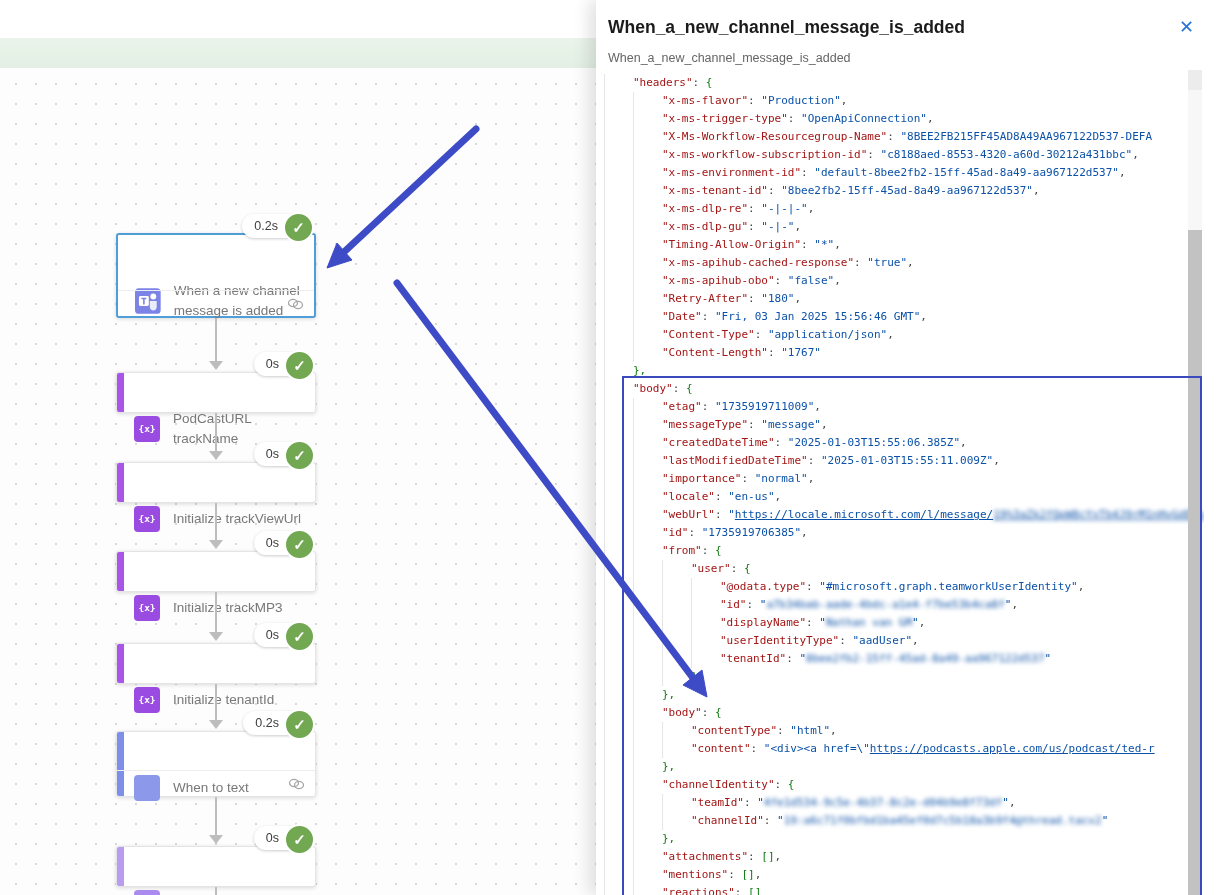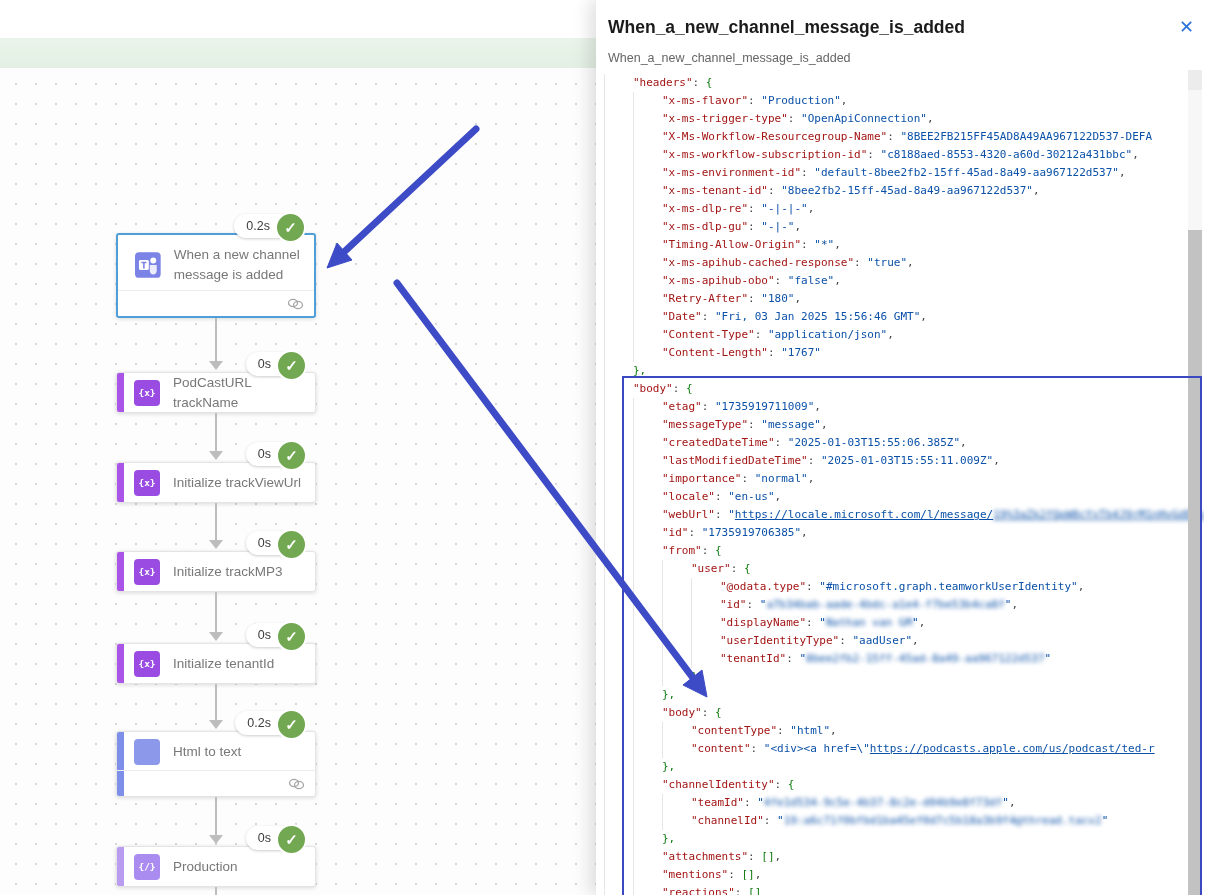--- a/index.html
+++ b/index.html
@@ -16,28 +16,28 @@
   }
   .topbar{position:absolute;top:0;left:0;width:100%;height:38px;background:#fff;}
   .greenband{position:absolute;top:38px;left:0;width:100%;height:30px;
     background:linear-gradient(#eaf4ea,#e3efe4);}
   
   .node{position:absolute;left:116px;width:200px;background:#fff;
     border:1px solid #e4e4e4;border-radius:3px;box-sizing:border-box;
     box-shadow:0 1px 4px rgba(0,0,0,.14);}
   .node.selected{border:2px solid #4f9ed8;}
   .stripe{position:absolute;left:0;top:0;bottom:0;width:7px;border-radius:2px 0 0 2px;}
-  .nrow{display:flex;align-items:center;gap:13px;padding:0 10px 0 17px;}
+  .nrow{display:flex;align-items:center;gap:13px;padding:0 10px 0 17px;margin-top:36px;}
   .nicon{width:26px;height:26px;border-radius:4px;flex:none;display:flex;
     align-items:center;justify-content:center;color:#fff;
     font-family:"DejaVu Sans Mono",monospace;font-size:9.5px;font-weight:bold;}
   .nlabel{font-size:13.5px;color:#787878;line-height:1.45;}
   .nfoot{position:absolute;left:0;right:0;bottom:0;height:26px;border-top:1px solid #ededed;
     display:flex;align-items:center;justify-content:flex-end;padding-right:10px;box-sizing:border-box;}
-  .badge{position:absolute;top:-21px;right:10px;height:30px;}
+  .badge{position:absolute;top:-21px;right:2px;height:30px;}
   .dur{display:inline-block;background:#fff;border-radius:14px;
     padding:5px 34px 5px 12px;font-size:12.5px;color:#3d3d3d;
     box-shadow:0 1px 3px rgba(0,0,0,.2);}
   .chk{position:absolute;right:-2px;top:-2px;width:31px;height:31px;border-radius:50%;
     background:#71a851;border:2px solid #fff;box-sizing:border-box;color:#fff;
     display:flex;align-items:center;justify-content:center;font-size:15px;font-weight:bold;}
   .conn{position:absolute;width:2px;background:#bdbdbd;left:215px;}
   .ahead{position:absolute;left:209px;width:0;height:0;
     border-left:7px solid transparent;border-right:7px solid transparent;
     border-top:9px solid #bdbdbd;}
@@ -132,21 +132,21 @@
         <span class="nlabel">Initialize tenantId</span>
       </div>
       <div class="badge"><span class="dur">0s</span><span class="chk" style="background:#71a851">✓</span></div>
     </div>
     <div class="conn" style="top: 684px; height: 37px;"></div>
     <div class="ahead" style="top: 720px;"></div>
     <div class="node" style="top: 731px; height: 66px;">
       <div class="stripe" style="background:#7d8fe8"></div>
       <div class="nrow" style="height:40px">
         <span class="nicon" style="background:#8c98ea"></span>
-        <span class="nlabel">Html to text</span>
+        <span class="nlabel">When to text</span>
       </div>
       <div class="nfoot">
         <svg class="linkicon" width="17" height="12" viewBox="0 0 17 12">
           <ellipse cx="6" cy="5" rx="4.5" ry="3.6" fill="none" stroke="#8a8a8a" stroke-width="1.3"></ellipse>
           <ellipse cx="11" cy="7" rx="4.5" ry="3.6" fill="none" stroke="#8a8a8a" stroke-width="1.3"></ellipse>
         </svg>
       </div>
       <div class="badge"><span class="dur">0.2s</span><span class="chk" style="background:#71a851">✓</span></div>
     </div>
     <div class="conn" style="top: 797px; height: 39px;"></div>

